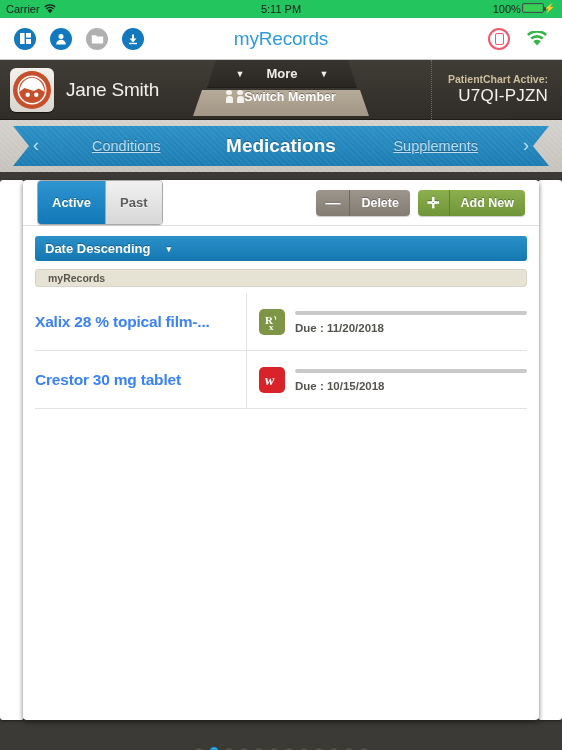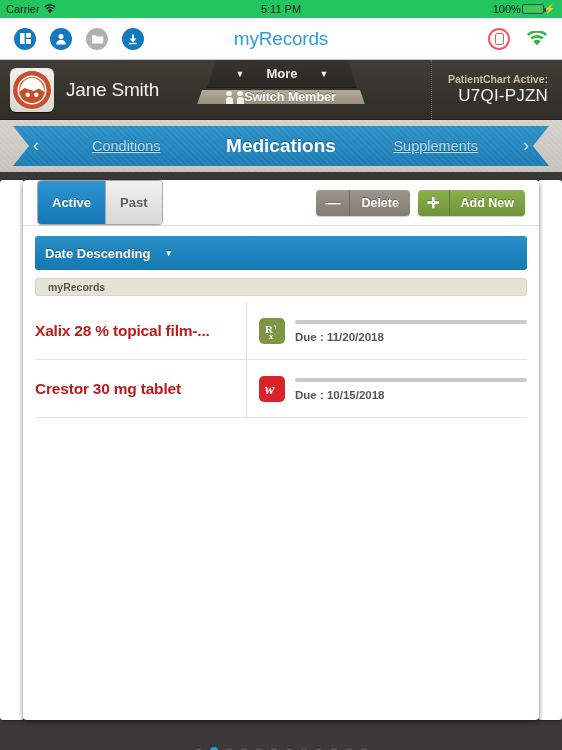--- a/index.html
+++ b/index.html
@@ -11,21 +11,21 @@
     overflow:hidden;
   }
 
   
   .statusbar{
     height:18px; background:#22c55e; display:flex; align-items:center;
     padding:0 6px; font-size:11px; color:#1c1c1c; position:relative;
   }
   .sb-left{display:flex;align-items:center;gap:4px;}
   .sb-center{position:absolute;left:0;right:0;text-align:center;font-weight:normal;font-size:11px;}
-  .sb-right{margin-left:auto;display:flex;align-items:center;gap:1px;z-index:2;}
+  .sb-right{margin-left:auto;display:flex;gap:1px;z-index:2;}
   .sb-batt{
     width:22px;height:10px;border:1px solid #4a4a4a;border-radius:2px;
     position:relative;padding:1px;
   }
   .sb-batt:after{
     content:"";position:absolute;right:-3px;top:3px;width:2px;height:4px;
     background:#4a4a4a;border-radius:0 1px 1px 0;
   }
   .sb-batt i{display:block;height:100%;width:100%;background:#3ace52;border-radius:1px;}
   .sb-bolt{font-size:9px;color:#4a4a4a;}
@@ -77,24 +77,24 @@
   .tab-more{
     position:absolute;top:0;left:14px;width:150px;height:28px;
     background:linear-gradient(#383430,#2a2723);
     color:#f0eee9;font-size:13px;font-weight:bold;
     display:flex;align-items:center;justify-content:center;gap:22px;
     clip-path:polygon(9px 0,141px 0,150px 28px,0 28px);
     border-bottom:1px solid #201e1b;
   }
   .tab-more .car{font-size:9px;}
   .tab-switch{
-    position:absolute;top:30px;left:0;width:176px;height:14px;
+    position:absolute;top:30px;left:0;width:176px;height:36px;
     background:linear-gradient(#b6ab99,#9a8f7e);
     color:#fff;font-size:12.5px;font-weight:bold;
-    display:flex;align-items:flex-end;justify-content:center;gap:1px;
+    display:flex;align-items:flex-start;justify-content:center;gap:1px;
     clip-path:polygon(9px 0,167px 0,176px 26px,0 26px);
     text-shadow:0 -1px 0 rgba(0,0,0,.35);
   }
   .people-ic{display:inline-block;position:relative;width:17px;height:13px;}
   .people-ic i{
     position:absolute;background:#f3f1ec;border-radius:50% 50% 35% 35%;
   }
   .people-ic i:nth-child(1){width:6px;height:5px;border-radius:50%;left:0;top:0;}
   .people-ic i:nth-child(2){width:6px;height:5px;border-radius:50%;right:0;top:0;}
   .people-ic i:nth-child(3){width:7px;height:7px;left:-0.5px;bottom:0;border-radius:3px 3px 0 0;}
@@ -187,21 +187,21 @@
   }
   .btn .g{padding:0 9px;display:flex;align-items:center;font-size:15px;line-height:1;}
   .btn .t{padding:6px 11px;display:flex;align-items:center;}
   .btn.grey{background:linear-gradient(#9b958c,#827c73);}
   .btn.grey .g{border-right:1px solid #6e6960;}
   .btn.green{background:linear-gradient(#8cb04e,#6f9438);}
   .btn.green .g{border-right:1px solid #5e7f2e;}
 
   
   .sortbar{
-    margin:10px 12px 0;height:34px;border-radius:3px;
+    margin:10px 12px 0;height:25px;border-radius:3px;
     background:linear-gradient(#2a90c8,#1477b1);
     display:flex;align-items:center;padding:0 10px;gap:16px;
     color:#fff;font-size:13px;font-weight:bold;
     text-shadow:0 -1px 0 rgba(0,0,0,.3);flex-shrink:0;
   }
   .sortbar .car{font-size:9px;}
 
   
   .grouphdr{
     margin:8px 12px 0;height:18px;border-radius:3px;
@@ -210,21 +210,21 @@
     font-size:10.5px;font-weight:bold;color:#58564c;flex-shrink:0;
   }
 
   
   .list{margin:6px 12px 0;flex:1;}
   .row{
     display:flex;min-height:58px;border-bottom:1px solid #e2e2e0;
   }
   .row-name{
     width:222px;display:flex;align-items:center;padding-right:10px;
-    font-size:15.5px;font-weight:bold;color:#b91c1c;letter-spacing:-.2px;
+    font-size:15.5px;font-weight:bold;color:#3b82f6;letter-spacing:-.2px;
   }
   .row-right{
     flex:1;border-left:1px solid #e2e2e0;display:flex;align-items:center;
     padding-left:12px;gap:10px;
   }
   .pharm-ic{
     width:26px;height:26px;border-radius:5px;flex-shrink:0;
     display:flex;align-items:center;justify-content:center;
     color:#fff;font-weight:bold;
   }

